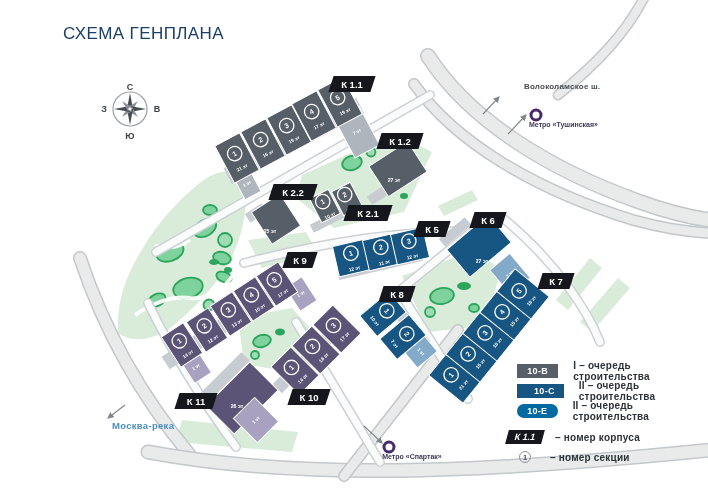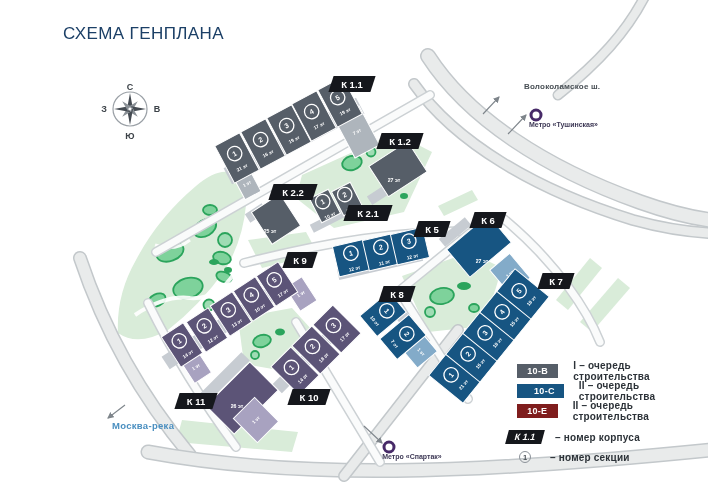--- a/index.html
+++ b/index.html
@@ -12,21 +12,21 @@
   .ann-highway{left:487px;top:82px;font-size:8px;color:#474e54;letter-spacing:.2px;margin-left:37px;}
   .ann-metro-n{left:529px;top:121px;font-size:7px;color:#3e3956;}
   .ann-metro-s{left:372px;top:453px;width:80px;text-align:center;font-size:7px;color:#3e3956;}
   .ann-river{left:77px;top:420px;font-size:9.5px;color:#4a8fc0;letter-spacing:.3px;padding-left:35px;}
   .legend{position:absolute;left:505px;top:364px;z-index:2;}
   .lg-row{display:flex;align-items:center;height:14px;margin-bottom:6px;}
   .lg-box{width:42px;height:14px;margin-left:12px;margin-right:15px;display:flex;align-items:center;
           justify-content:center;font-size:9px;font-weight:bold;color:#fff;letter-spacing:.3px;}
   .lg-gray{background:#565e68;}
   .lg-blue{background:#175582;padding-left:8px;}
-  .lg-purple{background:#7f1d1d;}
+  .lg-purple{background:#0369a1;border-radius:7px;}
   .lg-label{font-size:10px;color:#2c3238;font-weight:600;letter-spacing:.2px;}
   .lg-row-corpus{margin-top:12px;}
   .lg-tag{width:36px;height:14px;margin-left:2px;margin-right:12px;background:#15171c;color:#fff;
           font-size:9px;font-weight:bold;display:flex;align-items:center;justify-content:center;
           transform:skewX(-15deg);}
   .lg-row-section{margin-top:5px;}
   .lg-circle{width:12px;height:12px;margin-left:14px;margin-right:19px;border:1px solid #8d939a;
              border-radius:50%;color:#4a5056;font-size:7.5px;font-weight:bold;display:flex;
              align-items:center;justify-content:center;box-sizing:border-box;}
 </style>

